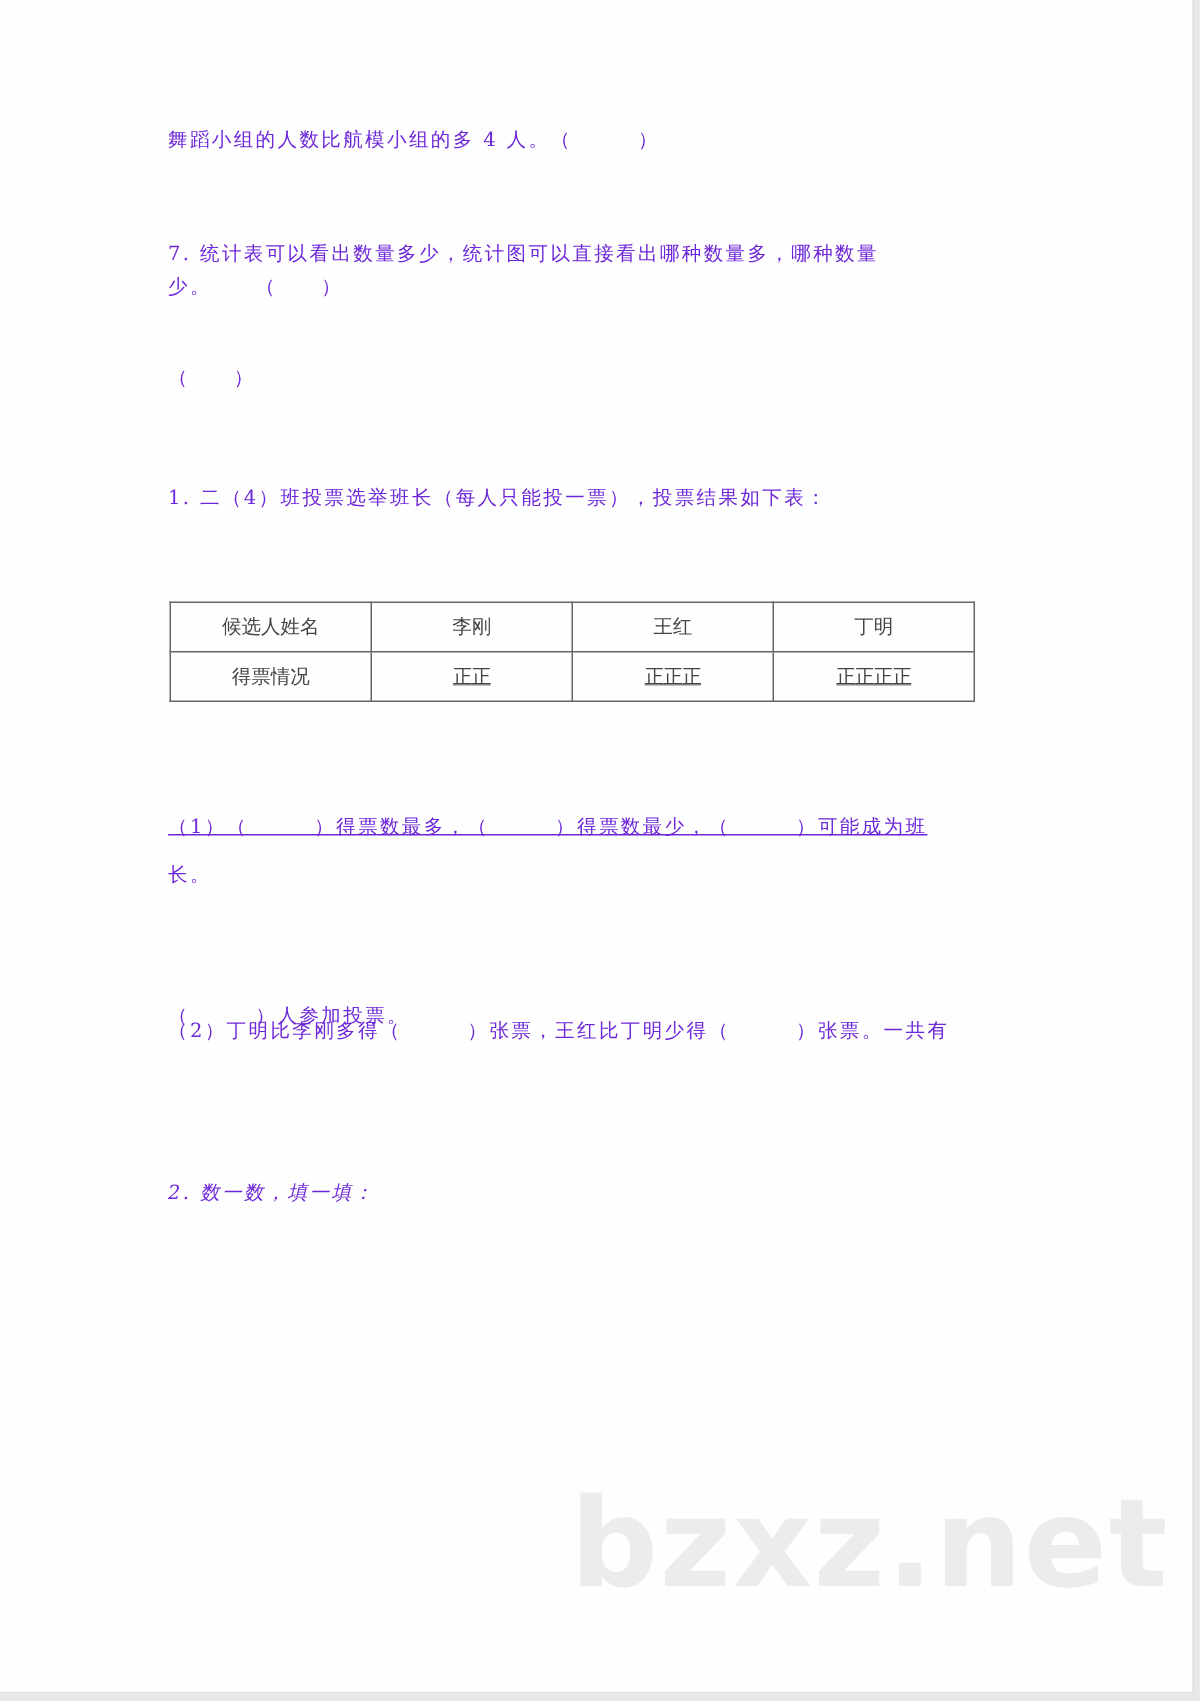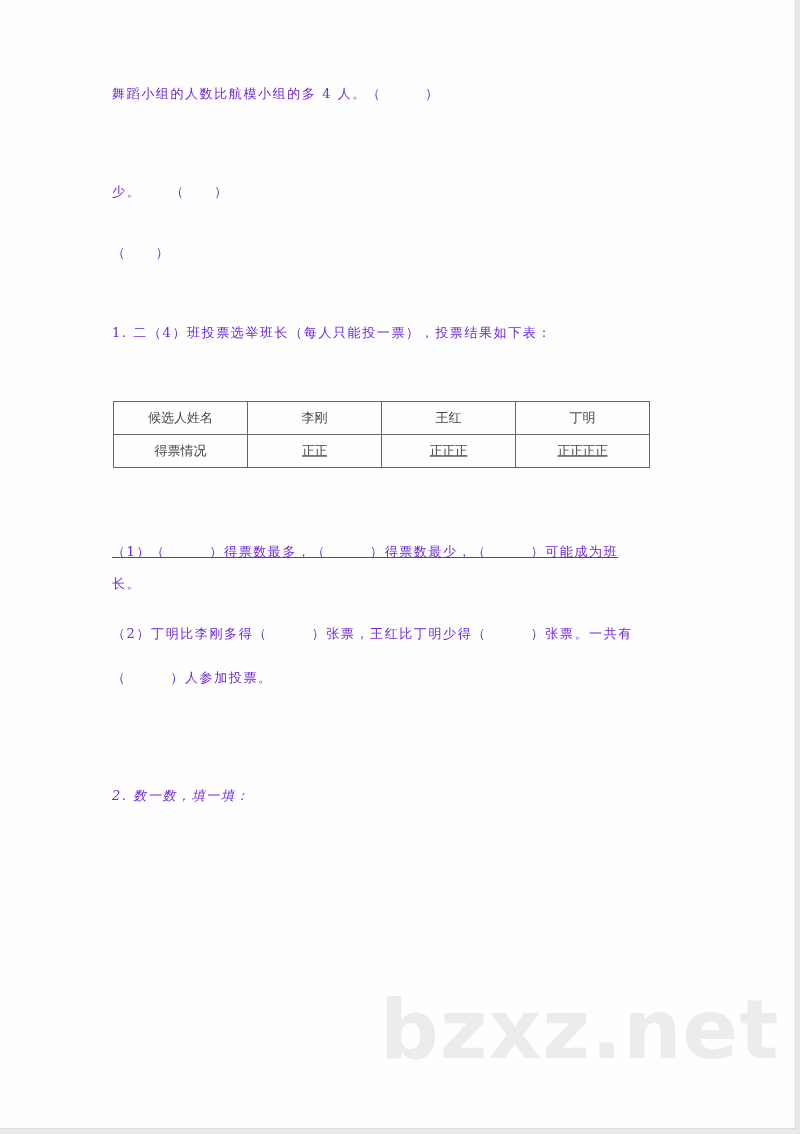--- a/index.html
+++ b/index.html
@@ -68,20 +68,21 @@
       line-height: 90px;
     }
   </style>
 </head>
 <body>
 
 <div class="page">
 
   <div class="line" style="top:84px;">舞蹈小组的人数比航模小组的多 4 人。（　　　）</div>
 
+  <div class="line" style="top:160px;">7. 统计表可以看出数量多少，统计图可以直接看出哪种数量多，哪种数量</div>
   <div class="line" style="top:182px;">少。　　（　　）</div>
 
   <div class="line" style="top:243px;">（　　）</div>
 
 
   <div class="line" style="top:323px;">1. 二（4）班投票选举班长（每人只能投一票），投票结果如下表：</div>
 
   <table class="vote">
     <tbody>
         <tr>
@@ -95,19 +96,19 @@
       <td class="tally">正正</td>
       <td class="tally">正正正</td>
       <td class="tally">正正正正</td>
     </tr>
   </tbody>
     </table>
 
   <div class="line" style="top:542px;text-decoration:underline;">（1）（　　　）得票数最多，（　　　）得票数最少，（　　　）可能成为班</div>
   <div class="line" style="top:574px;">长。</div>
 
-  <div class="line" style="top:624px;text-align:right;">（2）丁明比李刚多得（　　　）张票，王红比丁明少得（　　　）张票。一共有</div>
+  <div class="line" style="top:678px;text-align:right;">（2）丁明比李刚多得（　　　）张票，王红比丁明少得（　　　）张票。一共有</div>
   <div class="line" style="top:668px;">（　　　）人参加投票。</div>
 
   <div class="line" style="top:786px;font-style:italic;">2. 数一数，填一填：</div>
 
   <div class="watermark">bzxz.net</div>
 </div>
 
 </body></html>

